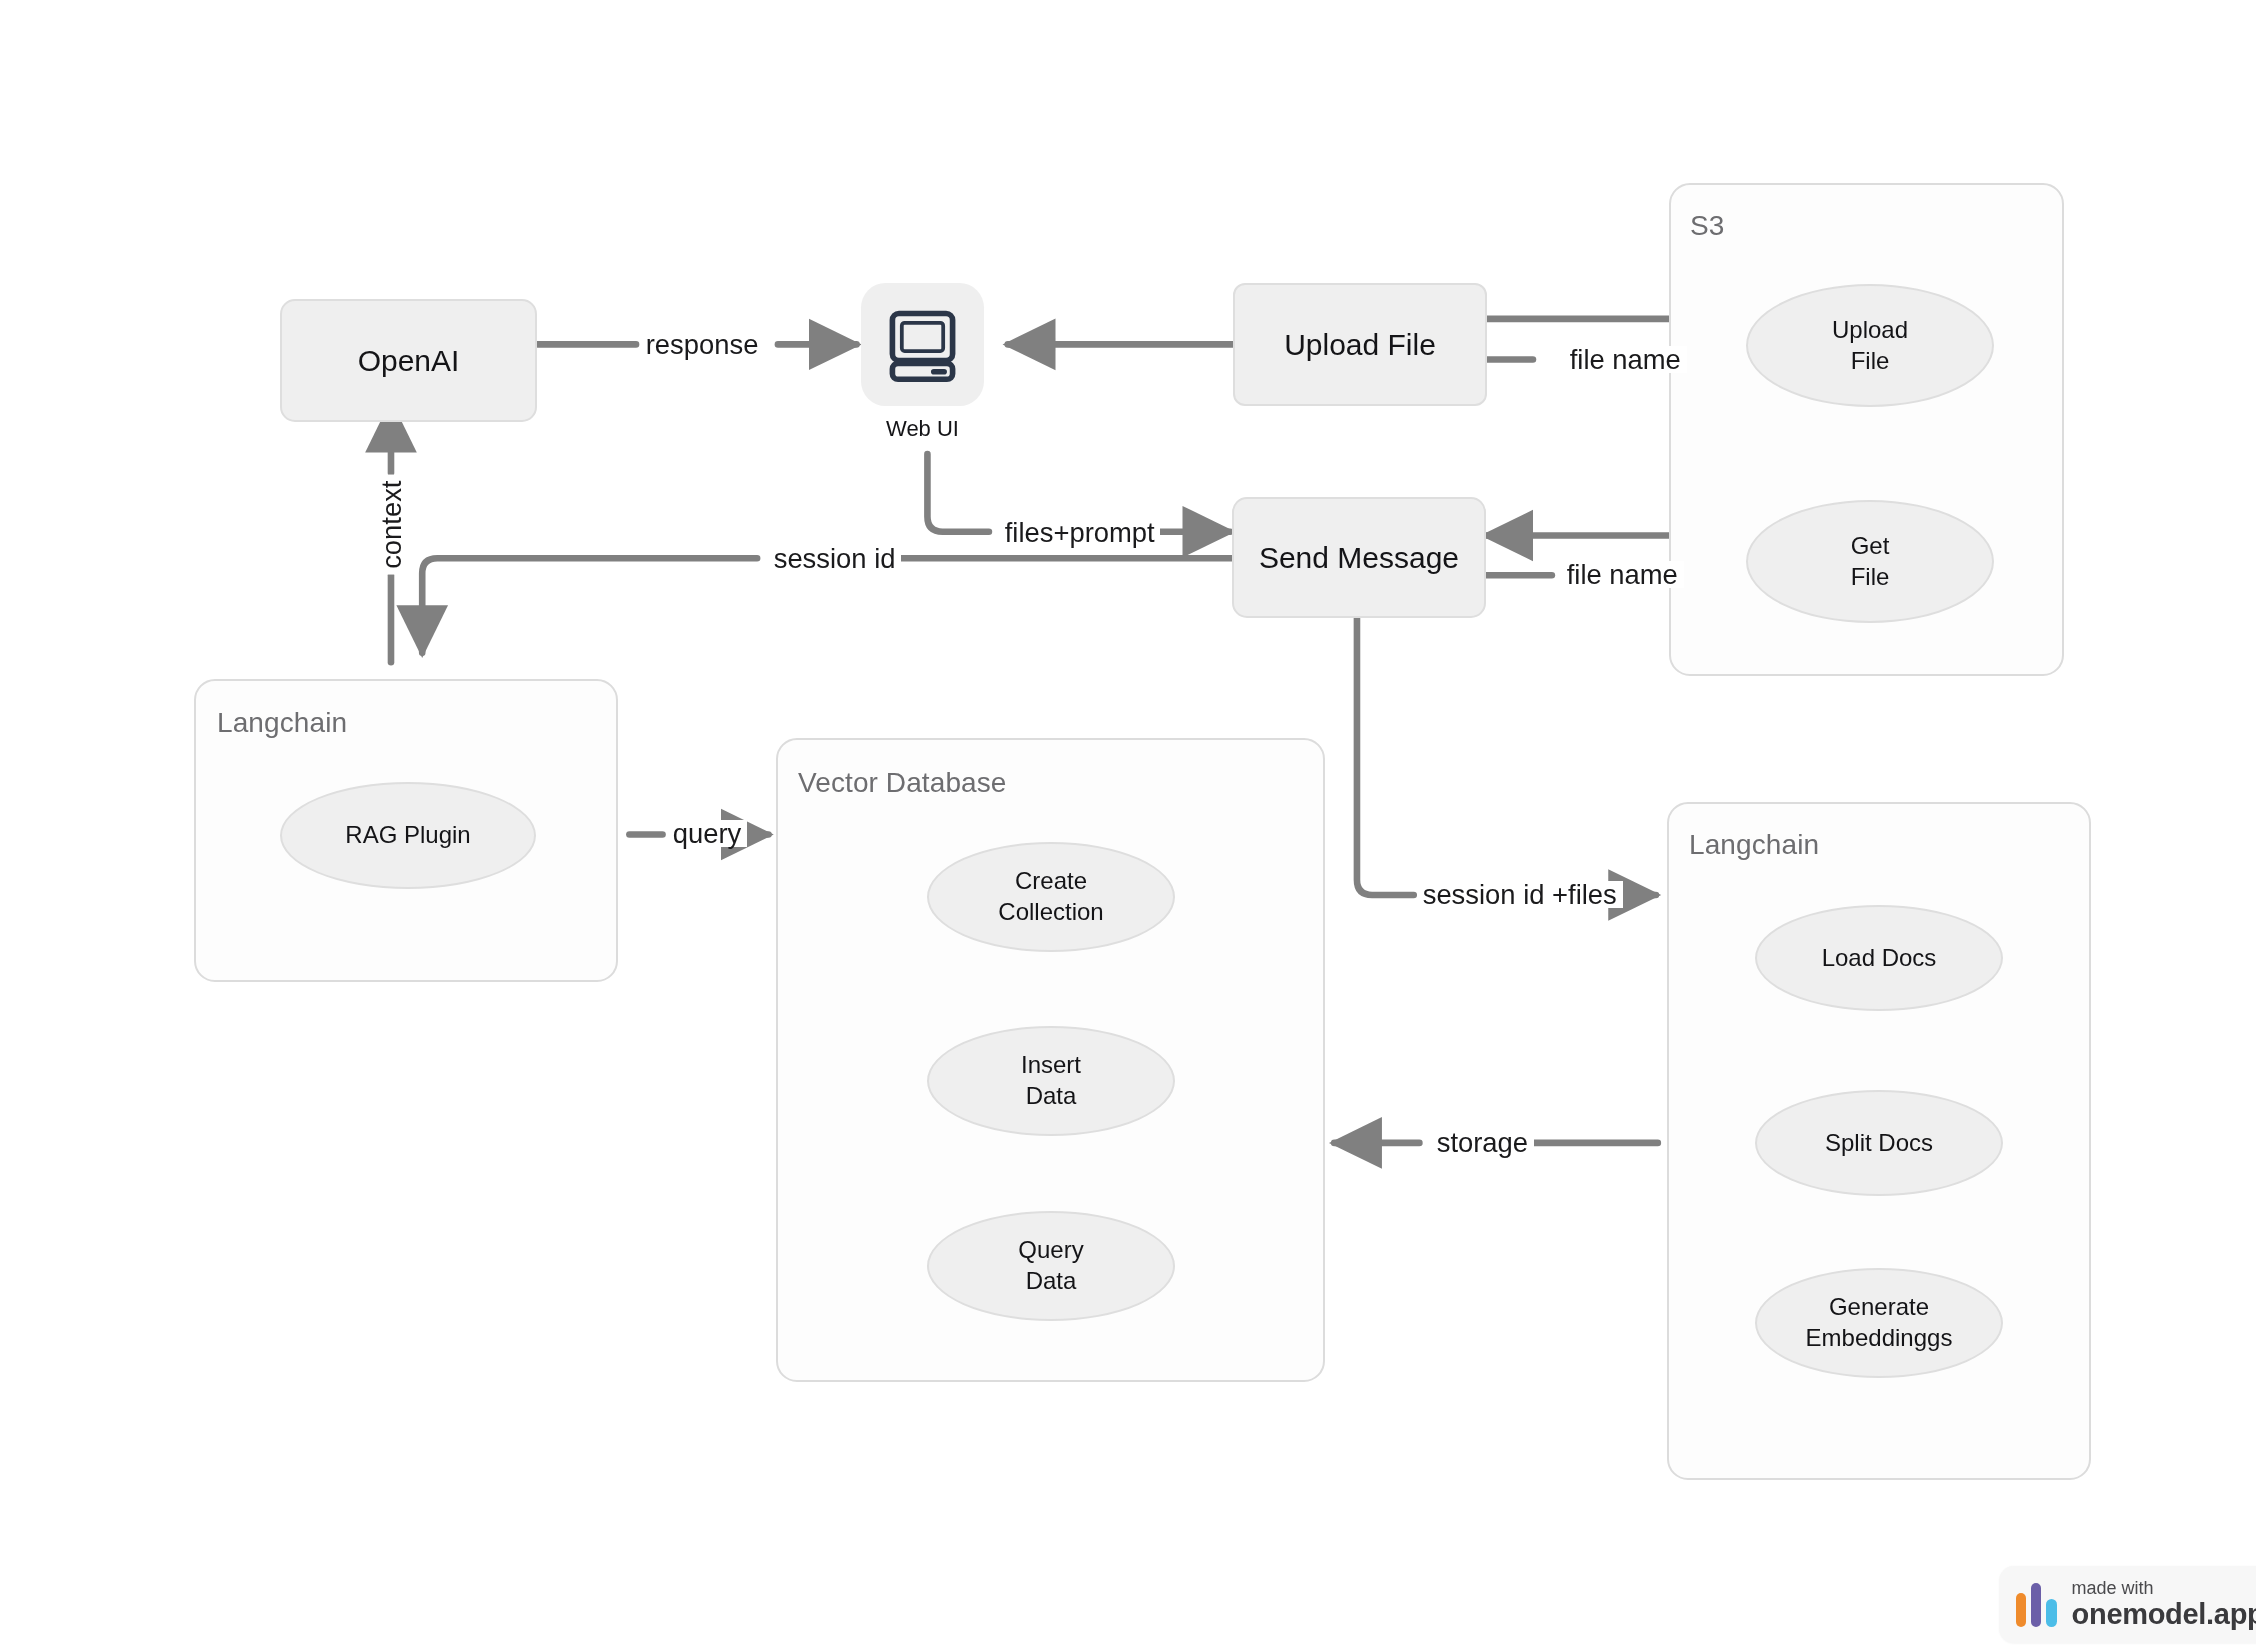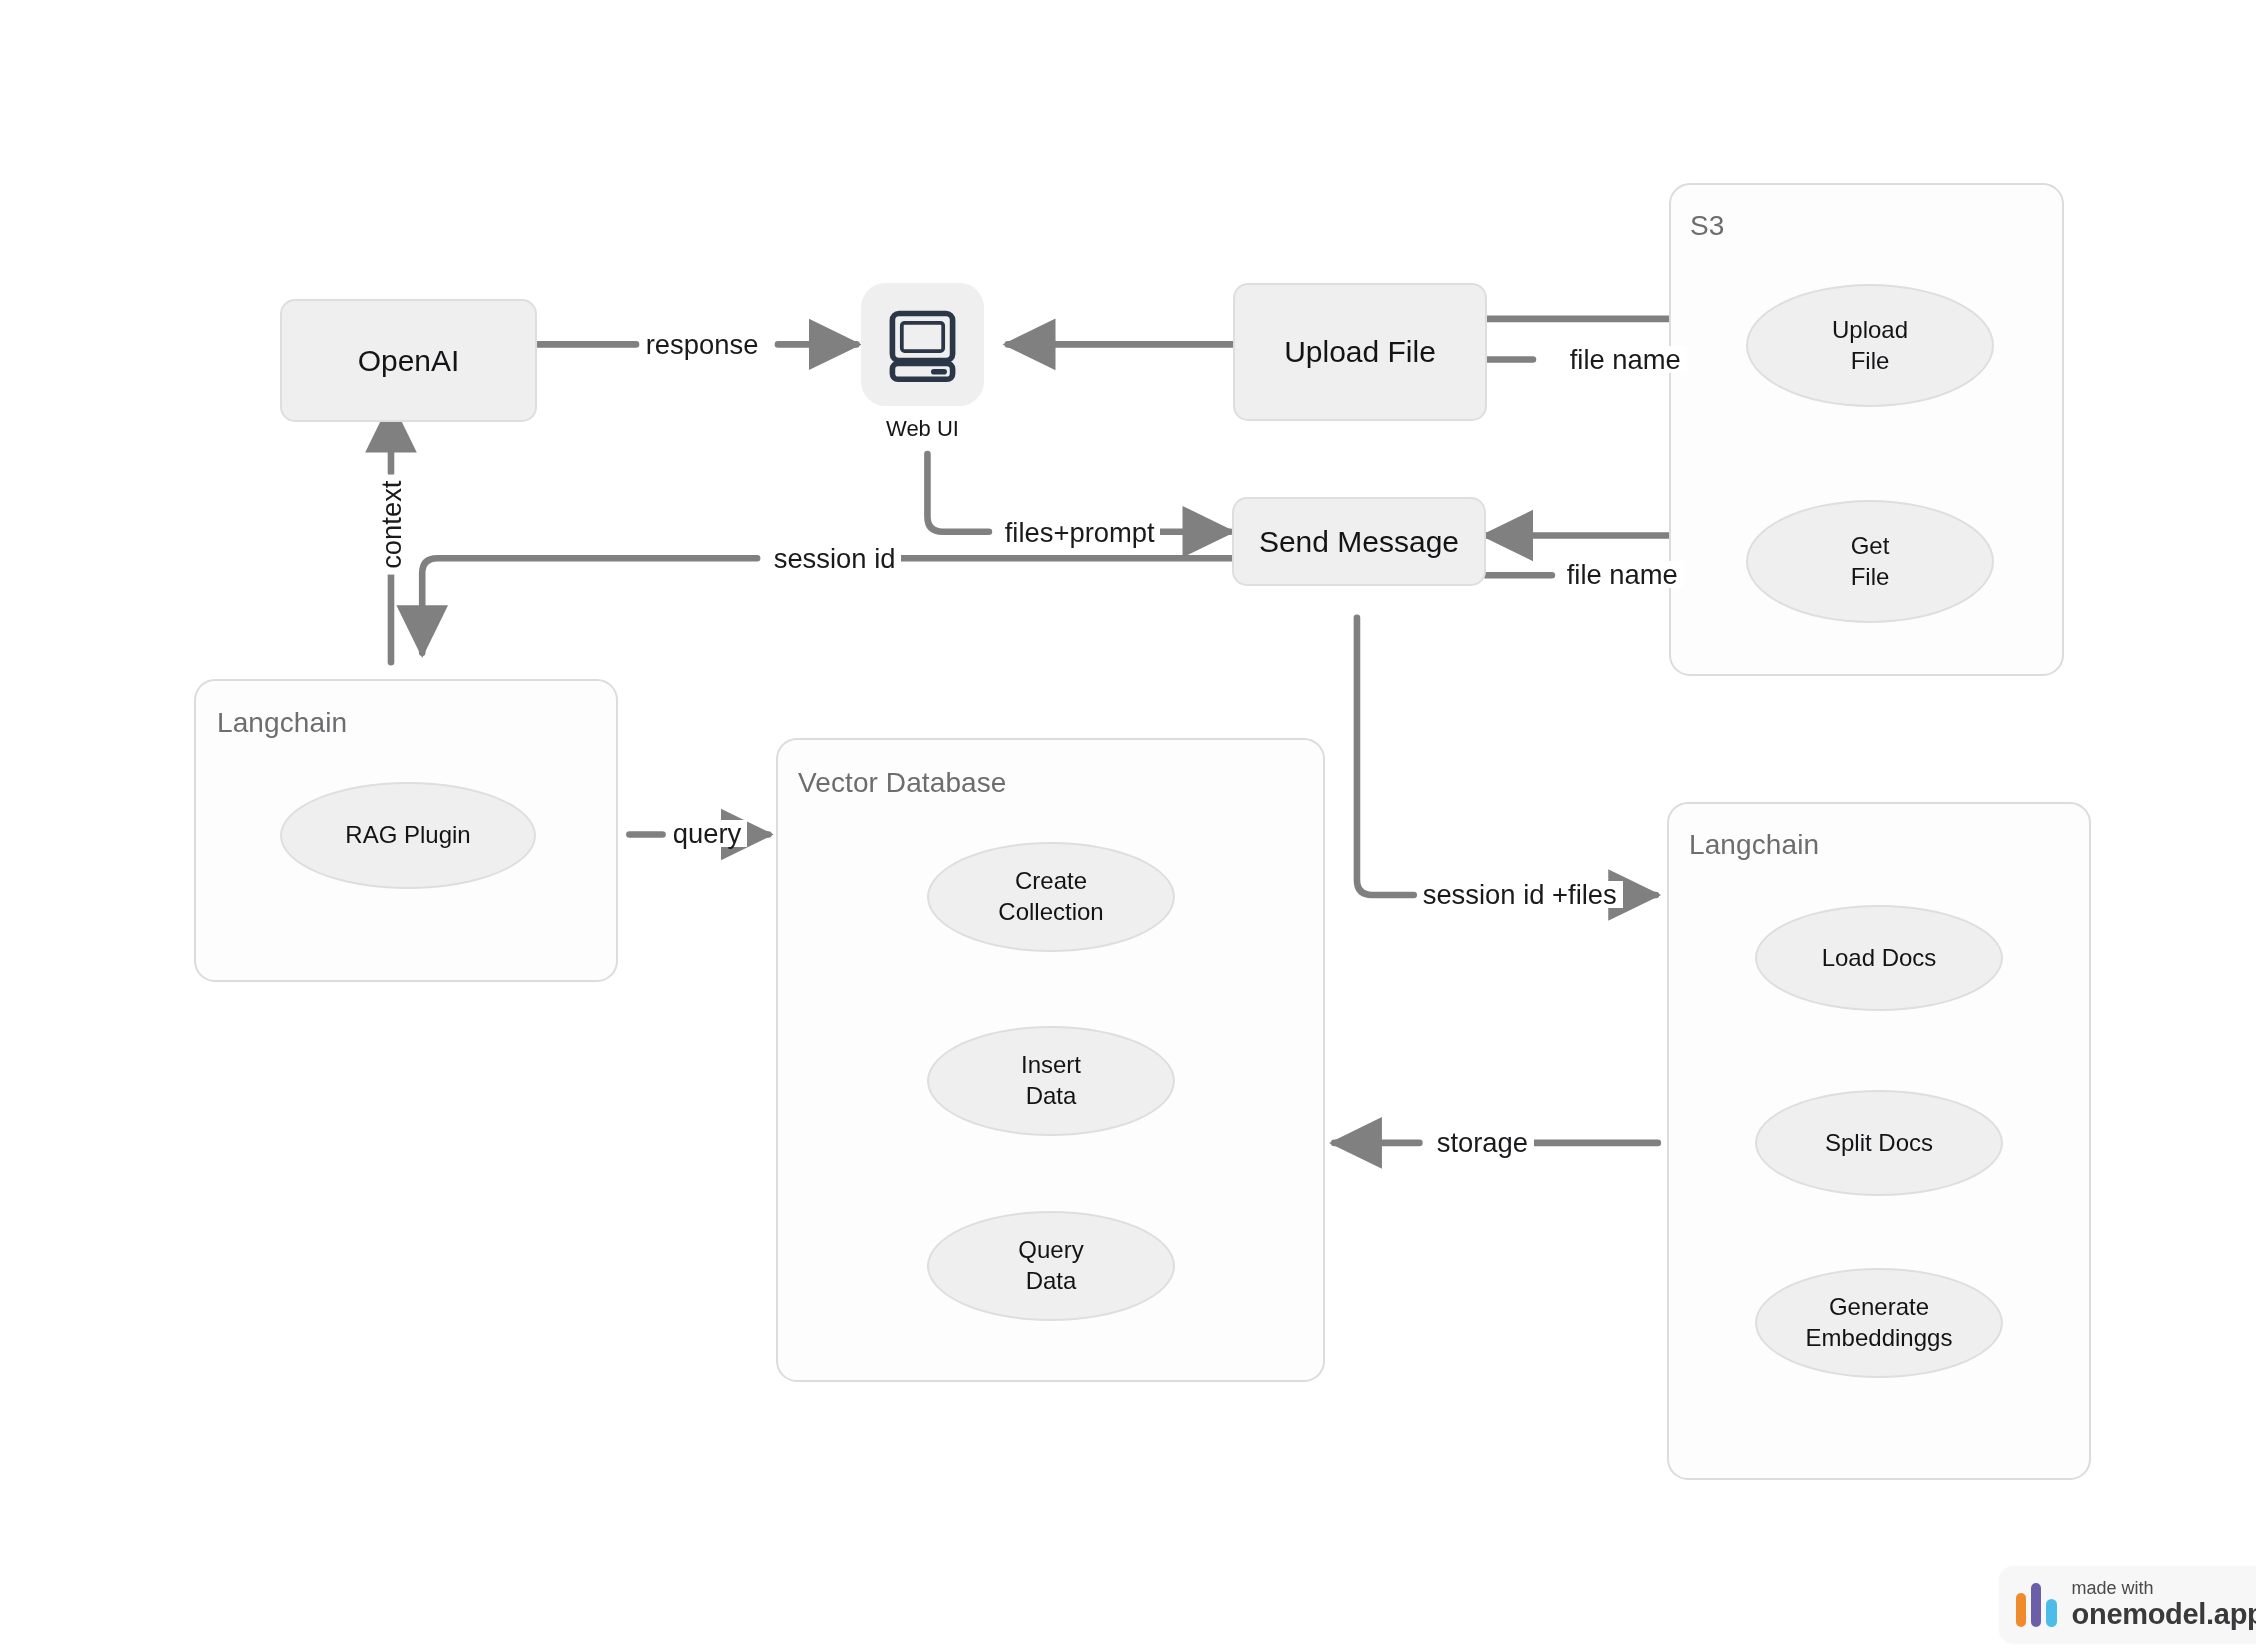--- a/index.html
+++ b/index.html
@@ -170,23 +170,23 @@
   <div class="icon-node" style="left:861px;top:283px;width:123px;height:123px;">
     <svg width="79" height="79" viewBox="0 0 84 84" fill="none">
       <rect x="10" y="9" width="64" height="50" rx="7" stroke="#2b3648" stroke-width="6"></rect>
       <rect x="20" y="19" width="44" height="30" rx="3" stroke="#2b3648" stroke-width="4"></rect>
       <rect x="10" y="62" width="64" height="17" rx="6" stroke="#2b3648" stroke-width="6"></rect>
       <rect x="51" y="68" width="17" height="6" rx="3" fill="#2b3648"></rect>
     </svg>
   </div>
   <div class="icon-caption" style="left:861px;top:416px;width:123px;">Web UI</div>
 
-  <div class="rect" style="left:1233px;top:283px;width:254px;height:138px;">Upload File</div>
-
-  <div class="rect" style="left:1232px;top:497px;width:254px;height:89px;">Send Message</div>
+  <div class="rect" style="left:1233px;top:283px;width:254px;height:123px;border-radius:12px;">Upload File</div>
+
+  <div class="rect" style="left:1232px;top:497px;width:254px;height:121px;">Send Message</div>
 
   <div class="ellipse" style="left:1746px;top:284px;width:248px;height:123px;">
     <span>
       <span>Upload</span><br>
       <span>File</span>
     </span>
   </div>
 
   <div class="ellipse" style="left:1746px;top:500px;width:248px;height:123px;">
     <span>

